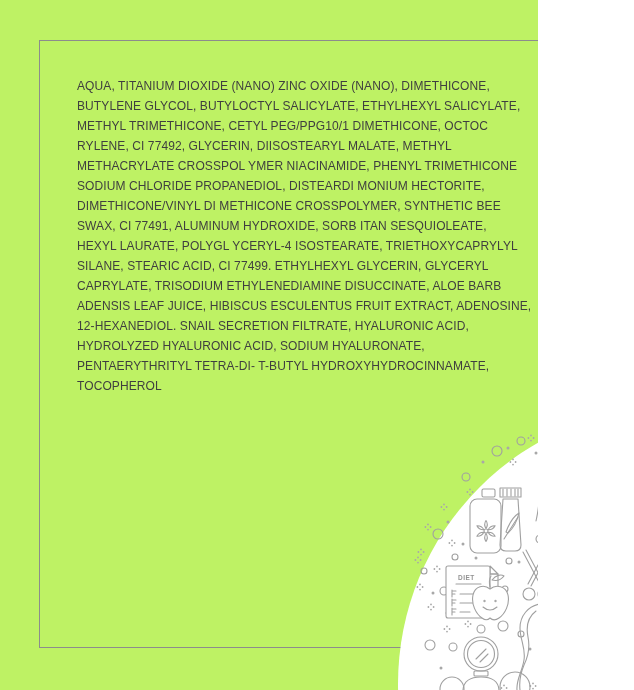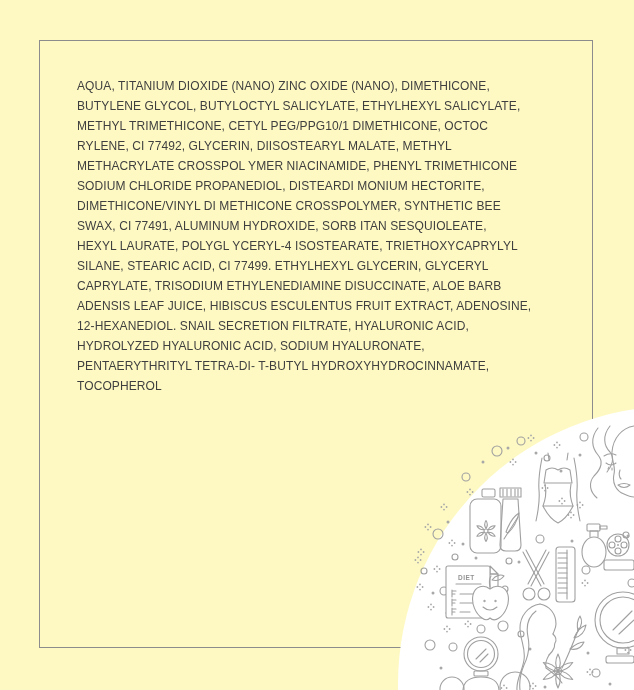--- a/index.html
+++ b/index.html
@@ -1,17 +1,17 @@
 <!DOCTYPE html>
 <html><head>
 <meta charset="utf-8">
 <style>
   html,body{margin:0;padding:0;background:#fff;}
   .canvas{
-    position:relative;width:634px;height:690px;background:#fef9c3;overflow:hidden;
+    position:relative;width:538px;height:690px;background:#bef264;overflow:hidden;
     font-family:"Liberation Sans",sans-serif;
   }
   .doc-border{
     position:absolute;left:39px;top:40px;width:554px;height:608px;
     border:1px solid #8c8c8c;box-sizing:border-box;background:transparent;z-index:1;
   }
   .ingredients{
     position:absolute;left:77px;top:76px;width:560px;
     font-size:13.5px;line-height:20px;color:#3f3f3f;
     white-space:pre-line;letter-spacing:0.1px;

